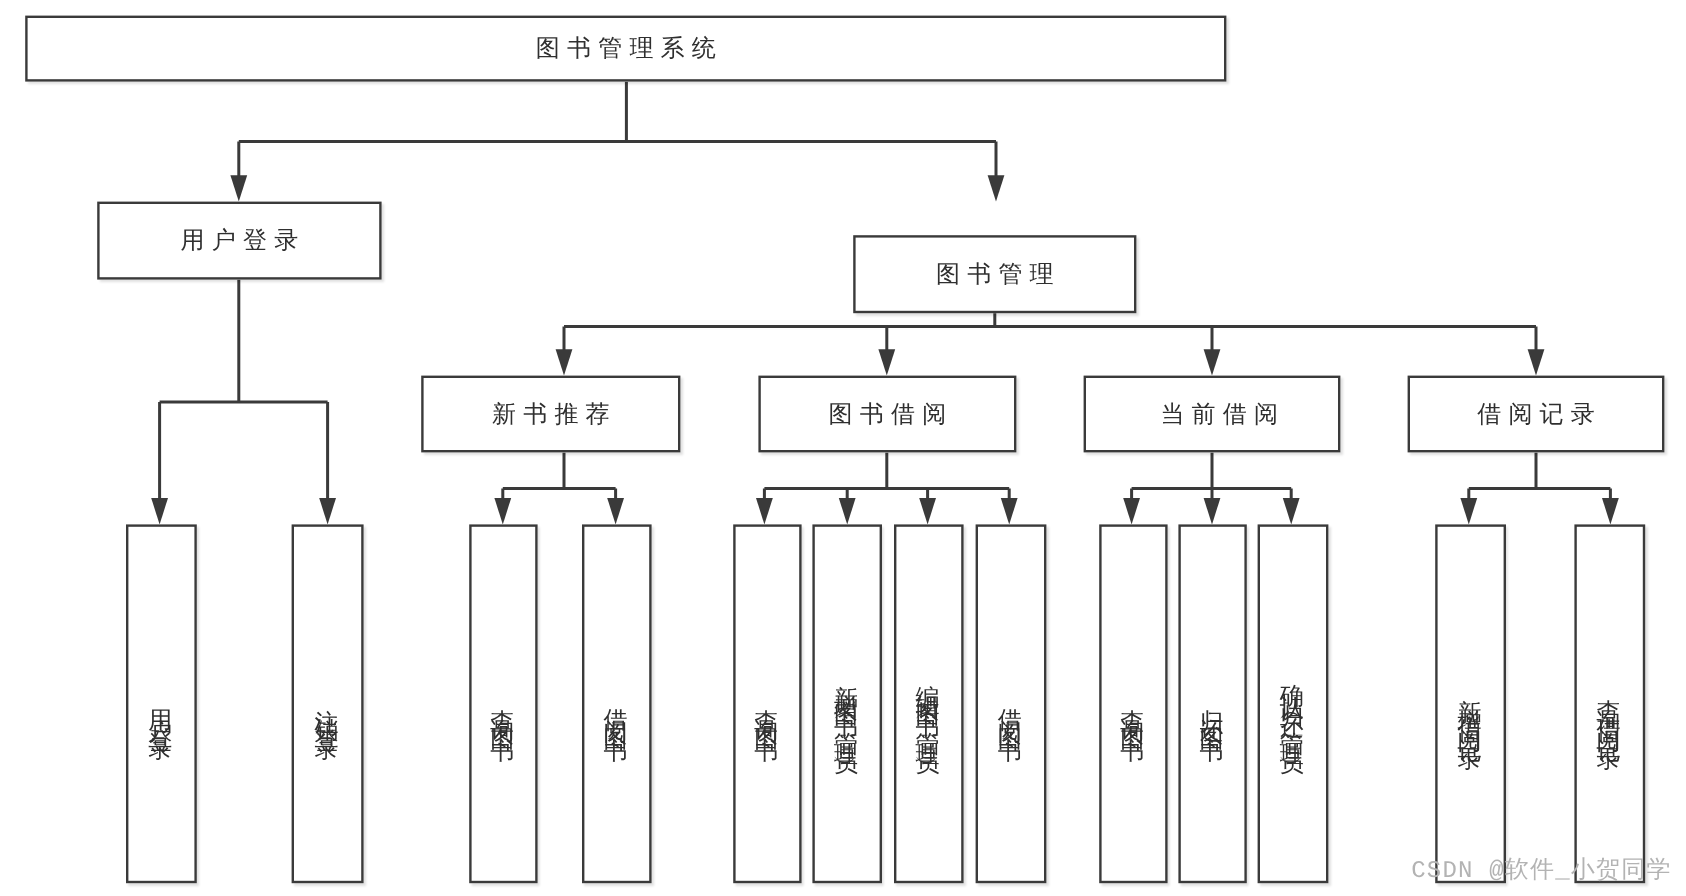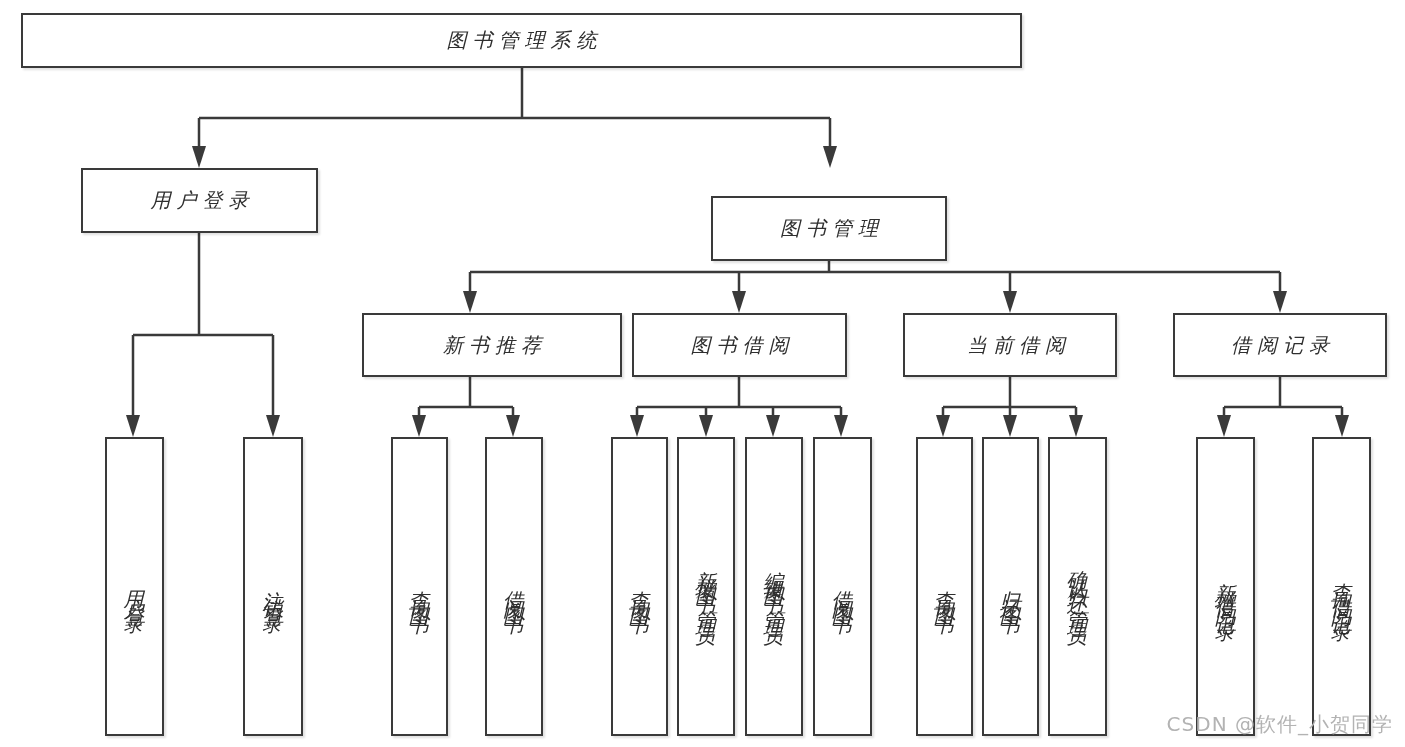--- a/index.html
+++ b/index.html
@@ -20,21 +20,20 @@
   #wires .ln{stroke:var(--line);stroke-width:2.5;fill:none;}
   #wires .ah{fill:var(--line);stroke:none;}
   .box{
     position:absolute;
     border:2px solid var(--line);
     background:var(--bg);
     display:flex;align-items:center;justify-content:center;
     color:var(--text);
     box-shadow:2px 2px 2px rgba(0,0,0,0.12);
     box-sizing:border-box;
-    font-style:italic;
   }
   .h-label{
     font-size:20px;
     letter-spacing:6px;
     padding-left:6px;
     white-space:nowrap;
   }
   .v-label{
     writing-mode:vertical-rl;
     text-orientation:mixed;
@@ -42,21 +41,21 @@
     letter-spacing:8px;
     padding-top:8px;
     white-space:nowrap;
   }
   
   .n-root{left:21px;top:13px;width:1001px;height:55px;}
   
   .n-user-login{left:81px;top:168px;width:237px;height:65px;}
   .n-book-mgmt{left:711px;top:168px;width:236px;height:65px;margin-top:28px;}
   
-  .n-new-book{left:362px;top:313px;width:260px;height:64px;}
+  .n-new-book{left:351px;top:313px;width:216px;height:64px;}
   .n-book-borrow{left:632px;top:313px;width:215px;height:64px;}
   .n-current-borrow{left:903px;top:313px;width:214px;height:64px;padding-left:12px;}
   .n-borrow-records{left:1173px;top:313px;width:214px;height:64px;}
   
   .leaf{top:437px;height:299px;}
   .l-a1{left:105px;width:59px;}
   .l-a2{left:243px;width:60px;}
   .l-b1{left:391px;width:57px;}
   .l-b2{left:485px;width:58px;}
   .l-c1{left:611px;width:57px;}
@@ -69,20 +68,21 @@
   .l-e1{left:1196px;width:59px;}
   .l-e2{left:1312px;width:59px;}
   #watermark{
     position:absolute;
     right:12px;bottom:9px;
     font-size:20px;
     color:var(--watermark);
     z-index:10;
     letter-spacing:1px;
     white-space:nowrap;
+    font-family:Liberation Mono, monospace;
   }
 </style>
 </head>
 <body>
 
 <div id="canvas">
 
   <svg id="wires" viewBox="0 0 1405 747" xmlns="http://www.w3.org/2000/svg" aria-hidden="true">
 
     <path class="ln" d="M522 68 V118 M199 118 H830 M199 118 V150 M830 118 V150"></path>

